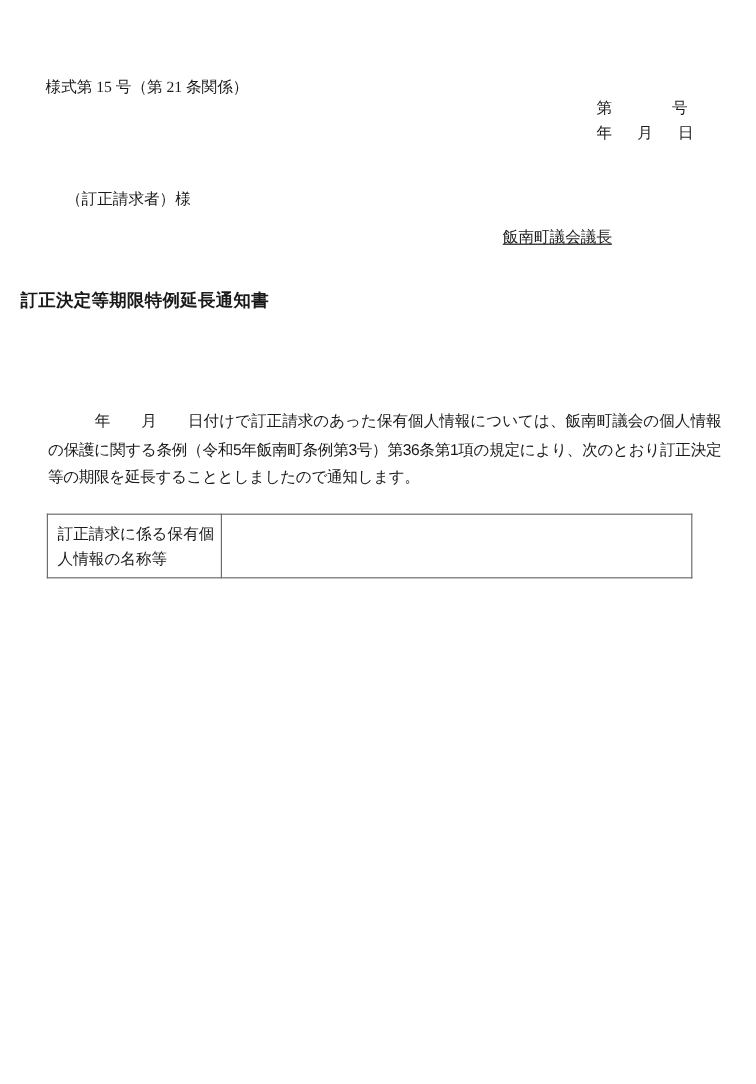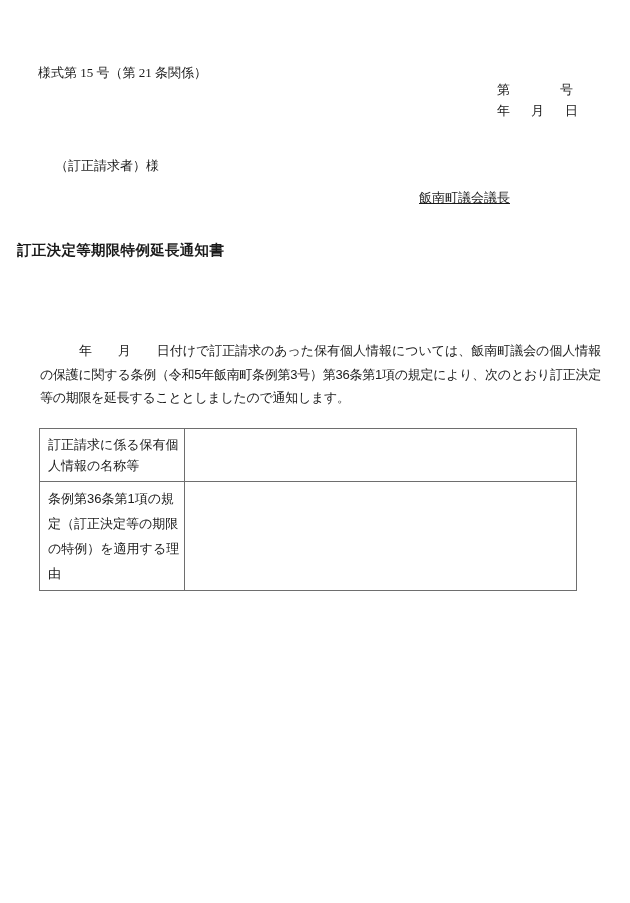--- a/index.html
+++ b/index.html
@@ -126,21 +126,17 @@
   <div class="abs doc-title">訂正決定等期限特例延長通知書</div>
 
   <div class="abs body-text">　　　年　　月　　日付けで訂正請求のあった保有個人情報については、飯南町議会の個人情報の保護に関する条例（令和5年飯南町条例第3号）第36条第1項の規定により、次のとおり訂正決定等の期限を延長することとしましたので通知します。</div>
 
   <table class="details-table">
     <tbody>
         <tr class="row-name">
       <td class="label-cell">訂正請求に係る保有個人情報の名称等</td>
       <td class="value-cell"></td>
     </tr>
-    <tr class="row-reason">
-      <td class="label-cell">条例第36条第1項の規定（訂正決定等の期限の特例）を適用する理由</td>
-      <td class="value-cell"></td>
-    </tr>
   </tbody>
     </table>
 
 
 </div>
 
 </body></html>

